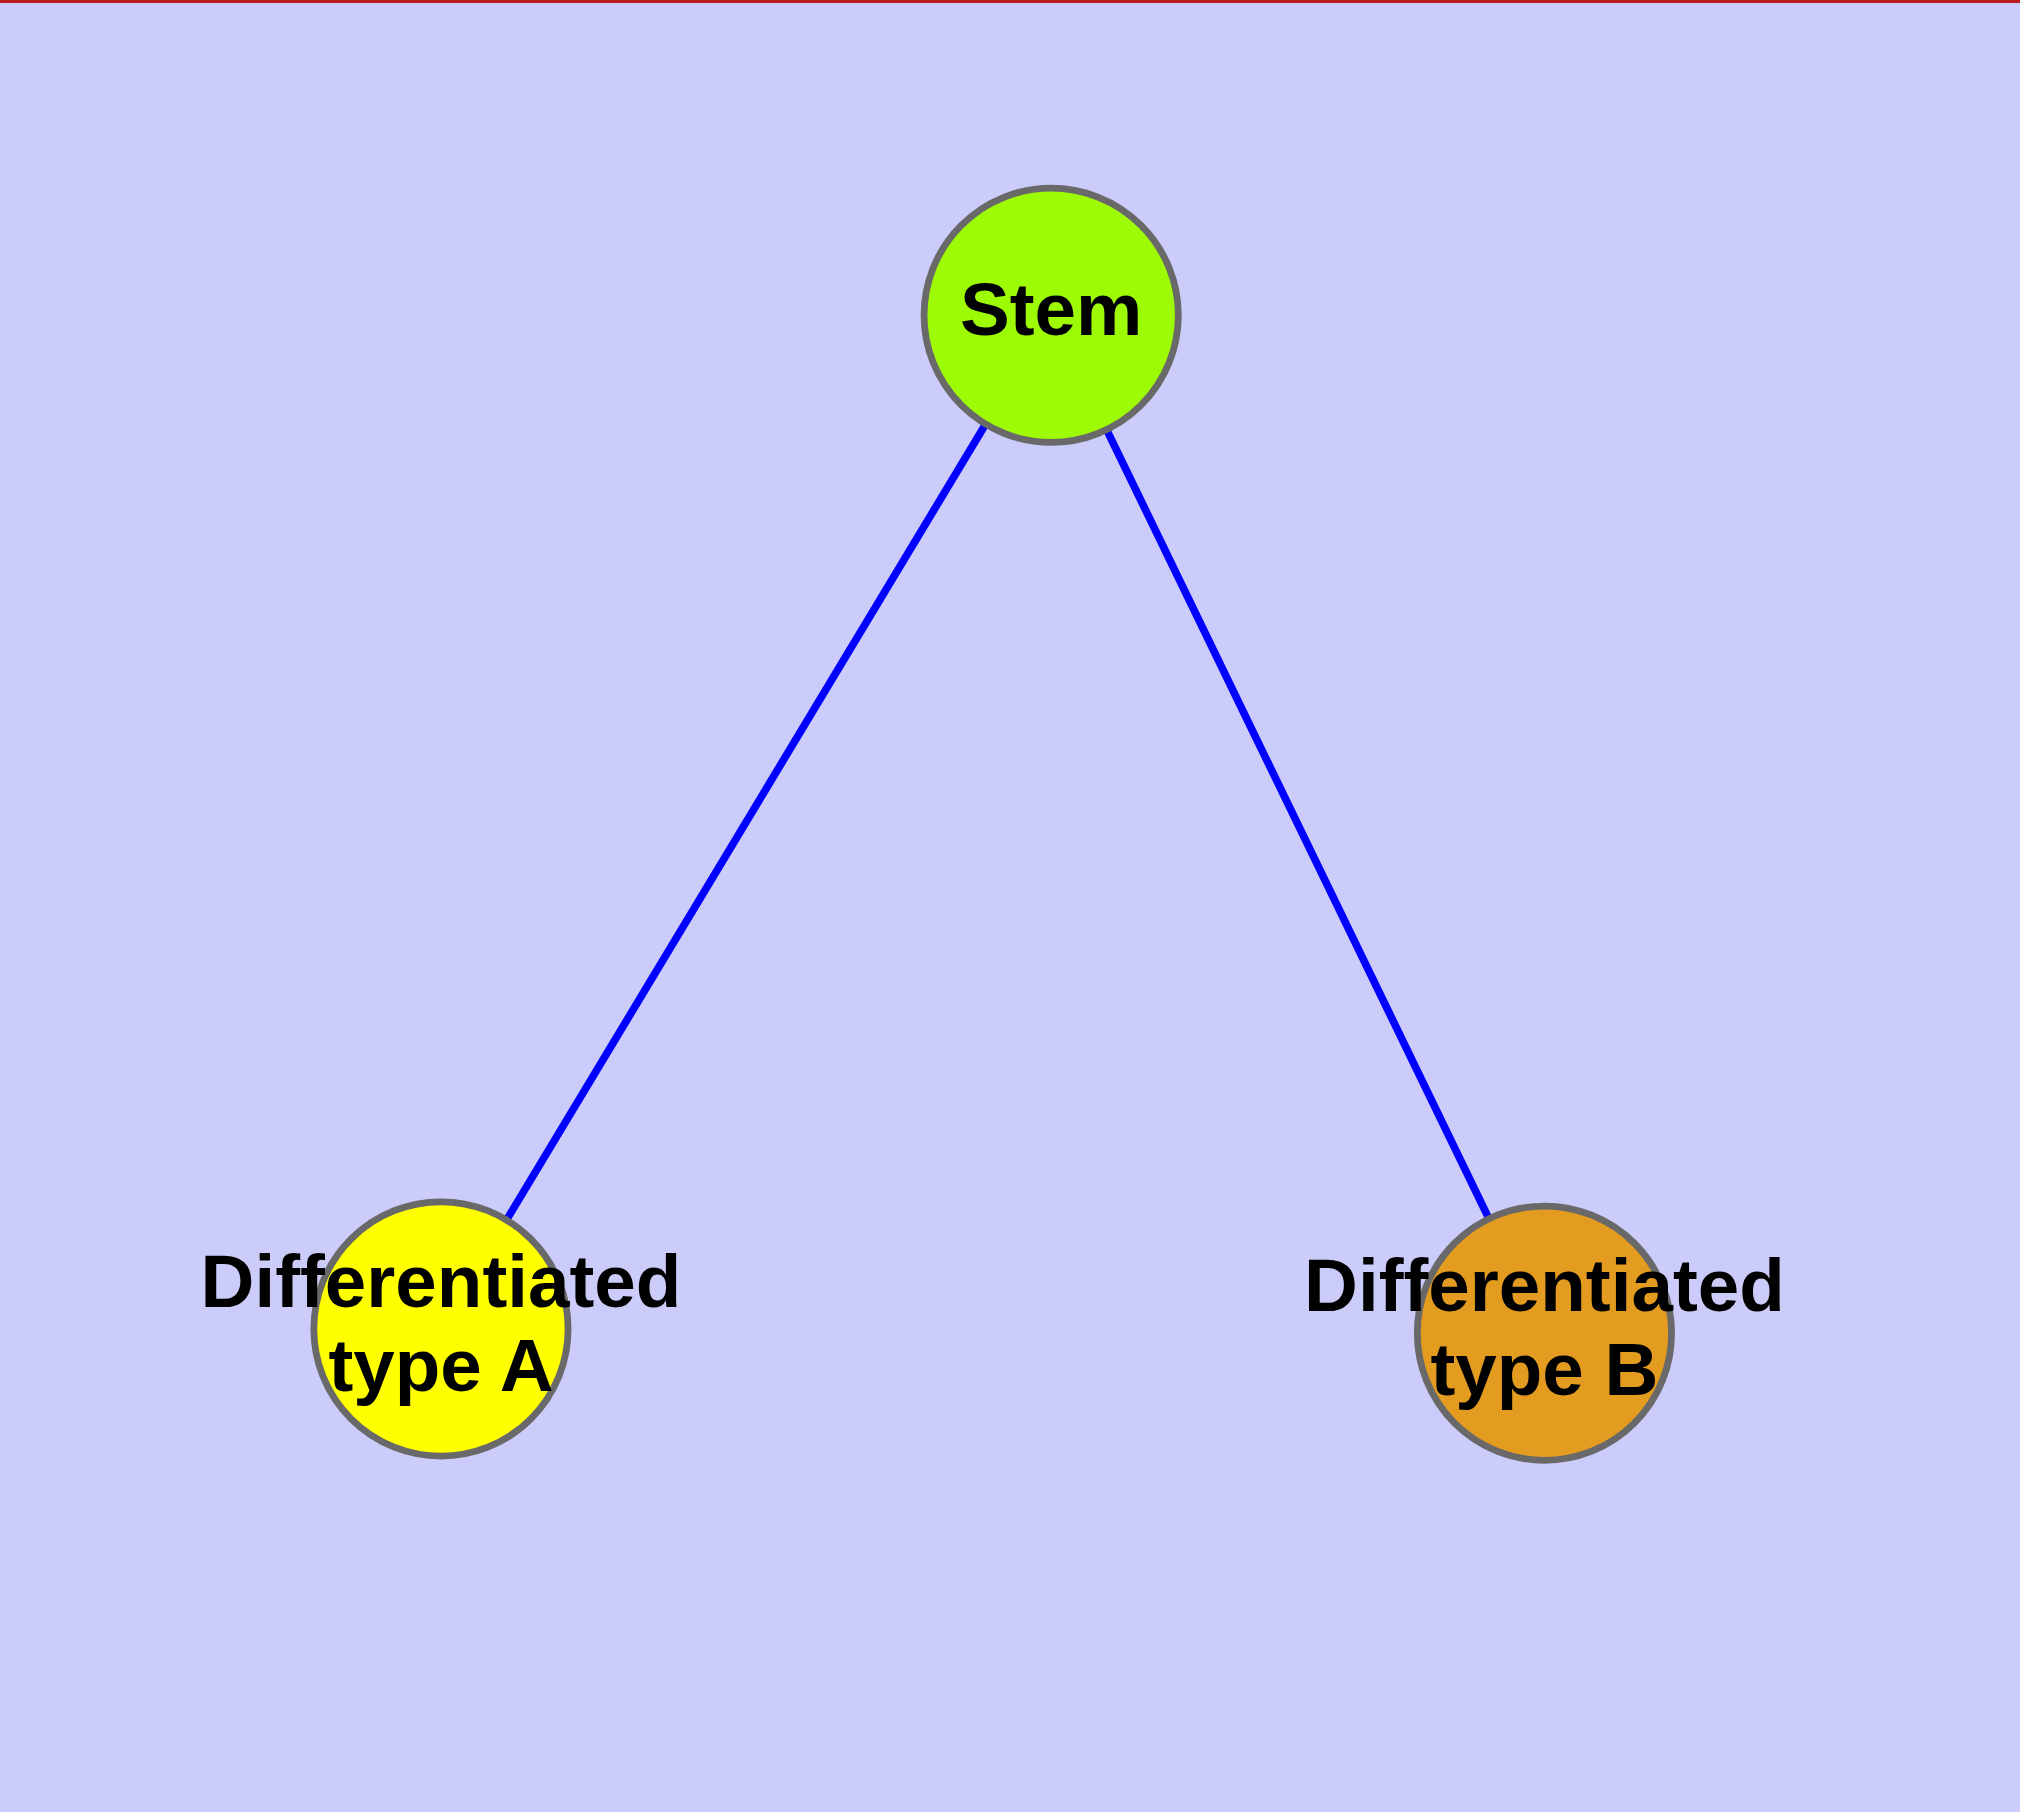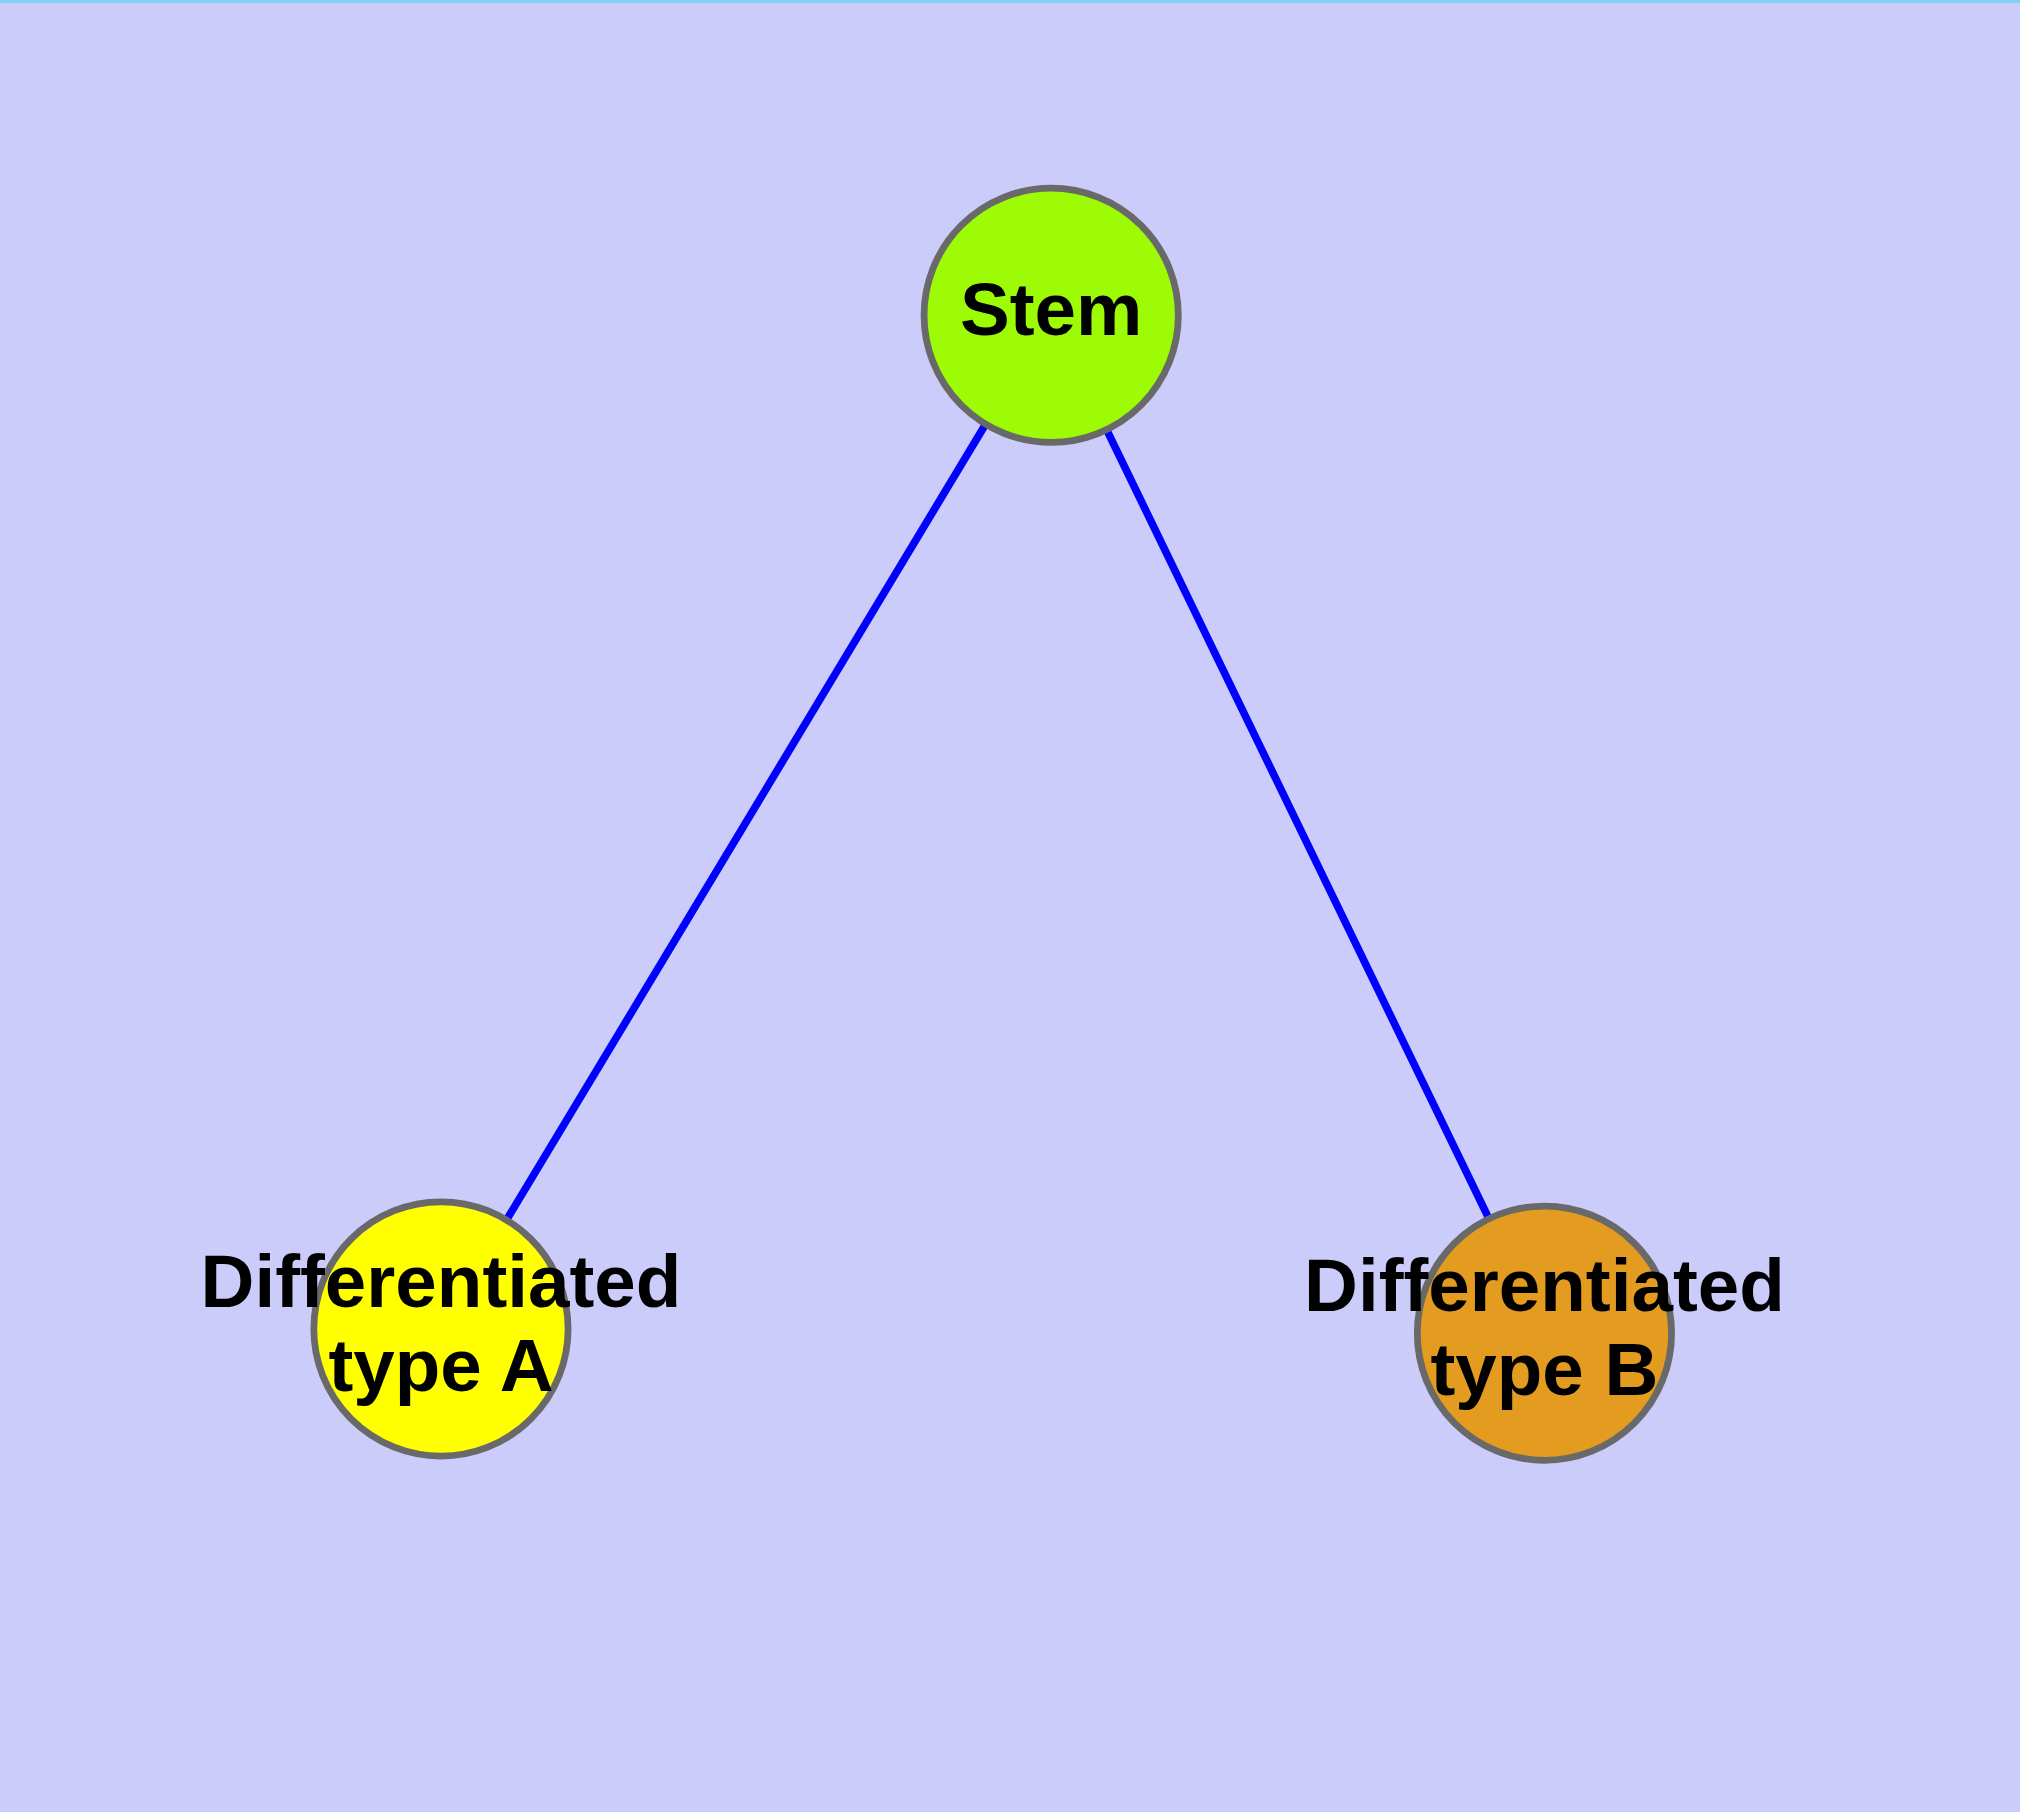--- a/index.html
+++ b/index.html
@@ -6,21 +6,21 @@
   html, body {
     margin: 0;
     padding: 0;
     background: #ffffff;
   }
   #canvas-root {
     position: relative;
     width: 2021px;
     height: 1812px;
     overflow: hidden;
-    background: #7dd3fc;
+    background: #b91c1c;
     font-family: "Liberation Sans", "DejaVu Sans", sans-serif;
   }
   #graph-bg {
     position: absolute;
     left: 0;
     top: 3.4px;
     width: 2021px;
     height: 1809px;
   }
   #graph-svg {

